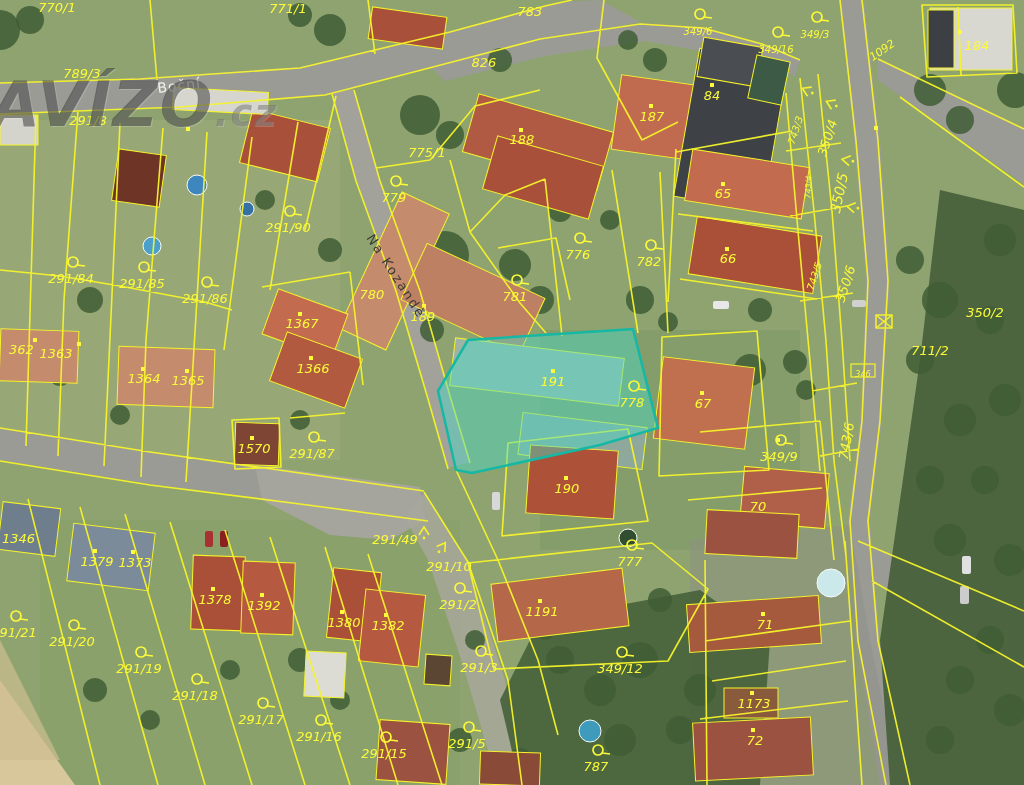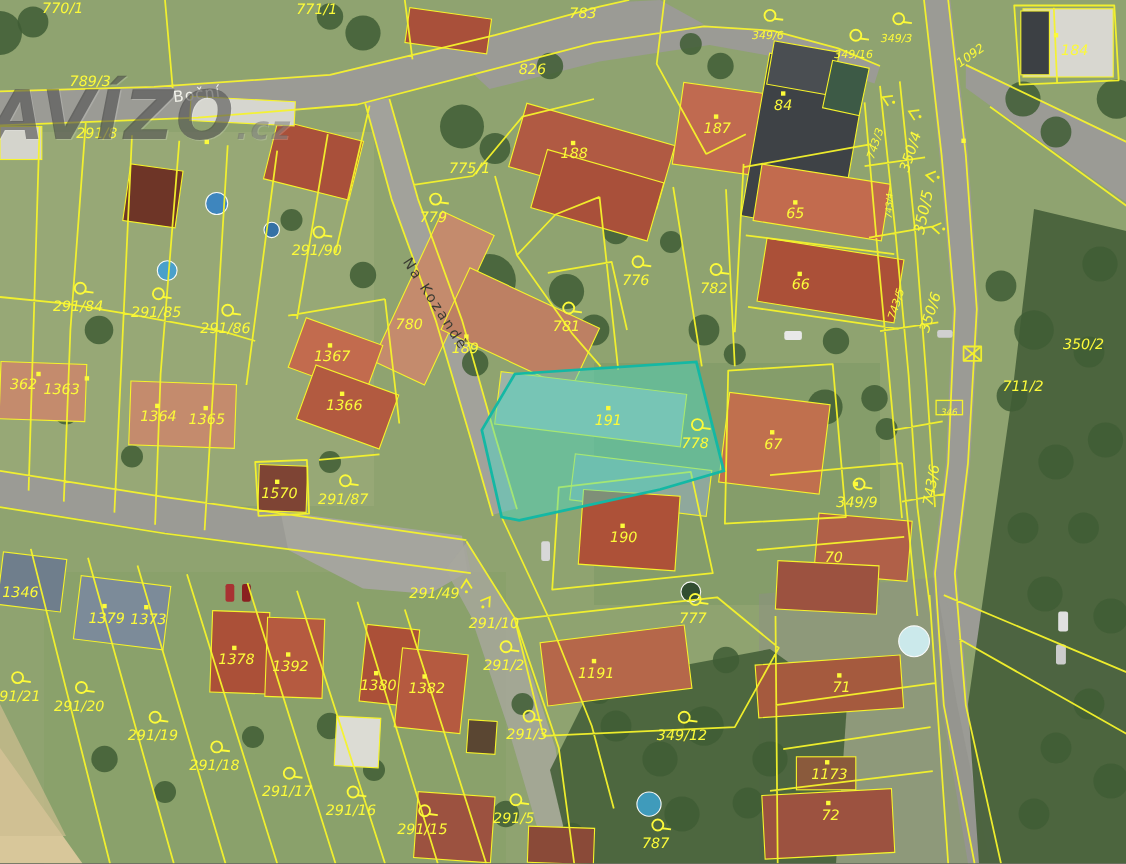--- a/index.html
+++ b/index.html
@@ -1,24 +1,24 @@
 <!DOCTYPE html>
 <html><head>
 <meta charset="utf-8">
 <style>
   html,body{margin:0;padding:0;background:#222;}
   #stage{position:relative;width:1024px;height:785px;overflow:hidden;
-         font-family:"DejaVu Sans",sans-serif;background:#e5e5e5;}
+         font-family:"DejaVu Sans",sans-serif;background:#fde047;}
   #map{position:absolute;left:0;top:0;}
   #watermark{position:absolute;left:-8px;top:74px;z-index:50;pointer-events:none;
              color:rgba(58,58,58,0.55);font-weight:800;font-style:italic;
              font-family:"DejaVu Sans",sans-serif;letter-spacing:2px;
              text-shadow:1px 1px 0 rgba(255,255,255,0.18);line-height:1;}
   #watermark .brand{font-size:62px;}
-  #watermark .tld{font-size:29px;color:rgba(110,110,110,0.5);font-weight:700;}
+  #watermark .tld{font-size:37px;color:rgba(110,110,110,0.5);font-weight:700;}
   .lbl{font-style:italic;font-weight:500;}
 </style>
 </head>
 <body>
 
 <div id="stage">
   <svg id="map" width="1024" height="785" viewBox="0 0 1024 785">
 
     <g>
       <rect x="0" y="0" width="1024" height="785" fill="#8fa370"></rect>

